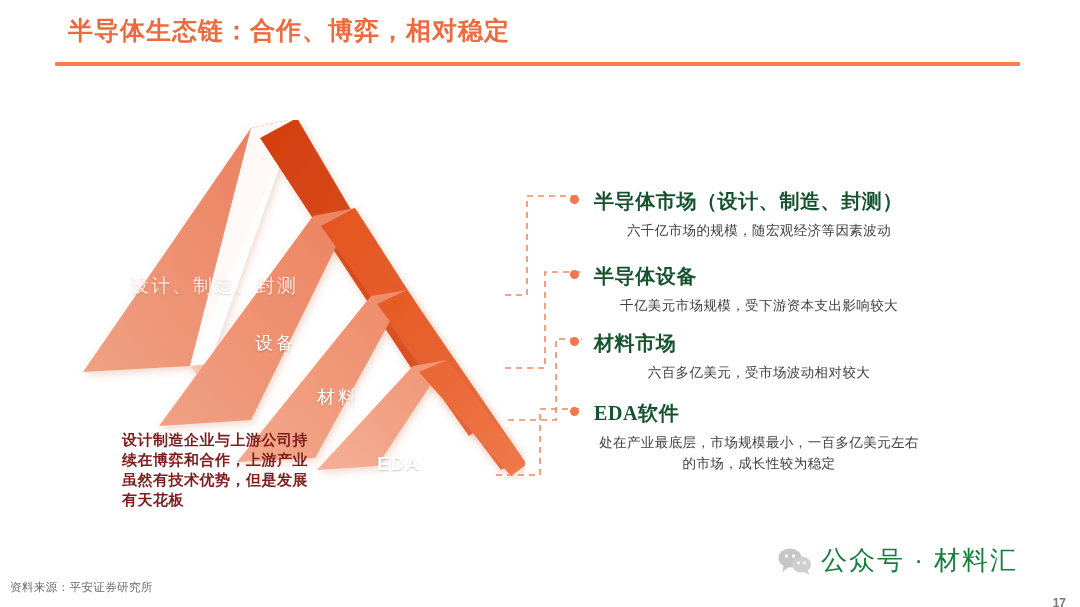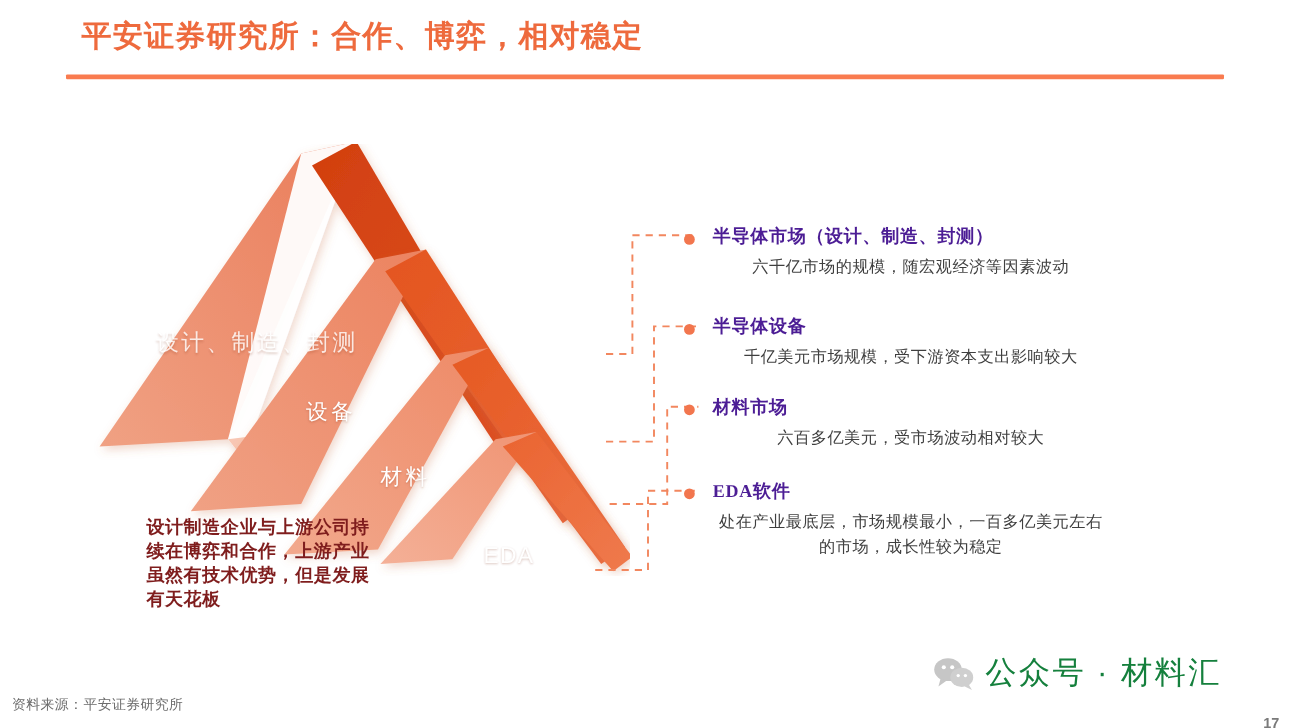--- a/index.html
+++ b/index.html
@@ -30,41 +30,41 @@
   .pyr-label{
     position:absolute;color:#ffffff;white-space:nowrap;
     font-family:"Liberation Serif","DejaVu Serif",serif;
     text-shadow:0 1px 2px rgba(120,40,10,.30);
     pointer-events:none;
     margin-top:43px;
   }
   .lbl-top{left:75px;top:110px;font-size:19px;letter-spacing:2px;opacity:.80;}
   .lbl-equip{left:200px;top:168px;font-size:18px;letter-spacing:3px;text-align:center;}
   .lbl-mat{left:262px;top:222px;font-size:18px;letter-spacing:3px;}
-  .lbl-eda{left:348px;top:290px;font-size:19px;letter-spacing:1px;
-    font-family:"Liberation Sans","DejaVu Sans",sans-serif;font-weight:normal;opacity:.92;}
+  .lbl-eda{left:322px;top:290px;font-size:19px;letter-spacing:1px;
+    font-family:"Liberation Sans","DejaVu Sans",sans-serif;font-weight:bold;opacity:.92;}
 
   
   .left-note{
     position:absolute;left:122px;top:430px;width:200px;
     color:#7f1d1d;font-weight:bold;font-size:15px;line-height:20px;
     font-family:"Liberation Serif","DejaVu Serif",serif;letter-spacing:.5px;
   }
 
   
   .connectors{position:absolute;left:0;top:0;width:1080px;height:607px;pointer-events:none;}
 
   
   .ann{position:absolute;left:594px;}
   .ann .dot{
     position:absolute;left:-24px;top:7px;width:9px;height:9px;border-radius:50%;
     background:#F2764E;
   }
   .ann h3{
-    margin:0 0 5px 0;font-size:15px;font-weight:bold;color:#4c1d95;
+    margin:0 0 5px 0;font-size:20px;font-weight:bold;color:#14532d;
     font-family:"Liberation Serif","DejaVu Serif",serif;letter-spacing:.6px;
     white-space:nowrap;
   }
   .ann p{
     margin:0;font-size:13.5px;color:#3f3f3f;line-height:21px;
     font-family:"Liberation Serif","DejaVu Serif",serif;letter-spacing:.4px;
     width:330px;
     text-align:center;
   }
   #ann0{top:188px;}
@@ -89,21 +89,21 @@
     font-size:26px;letter-spacing:2px;color:#15803d;
     font-family:"Liberation Sans","DejaVu Sans",sans-serif;white-space:nowrap;
   }
 </style>
 </head>
 <body>
 
 <div class="slide">
 
   <div class="title-wrap">
-    <div class="title">平安证券研究所：合作、博弈，相对稳定</div>
+    <div class="title">半导体生态链：合作、博弈，相对稳定</div>
   </div>
   <div class="title-rule"></div>
 
   <div class="pyramid">
     <svg width="470" height="360" viewBox="0 0 470 360">
       <defs>
         <linearGradient id="gl1" x1="0" y1="1" x2="1" y2="0">
           <stop offset="0" stop-color="#F0A183"></stop>
           <stop offset="1" stop-color="#EA7D5B"></stop>
         </linearGradient>

